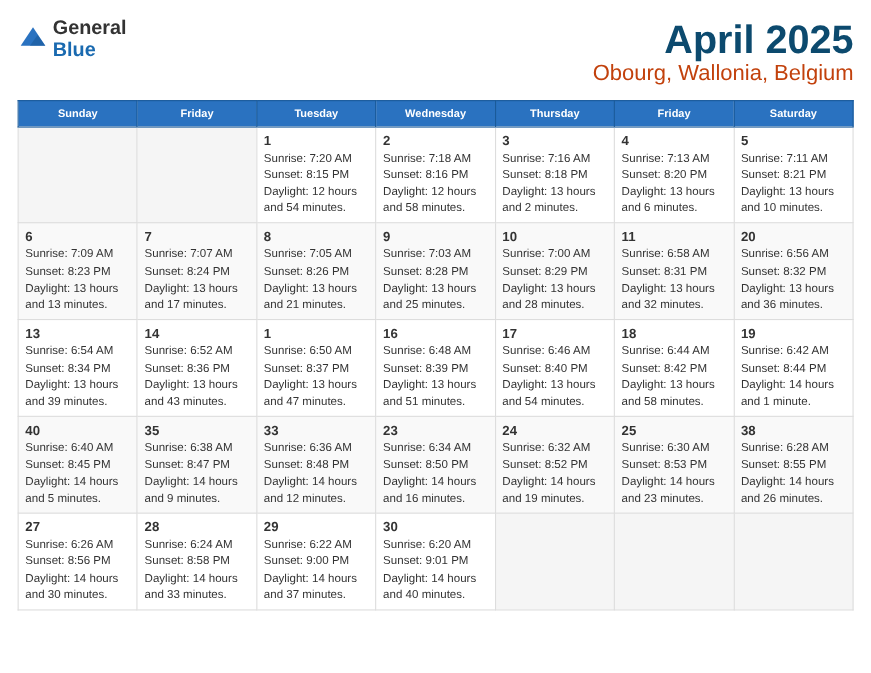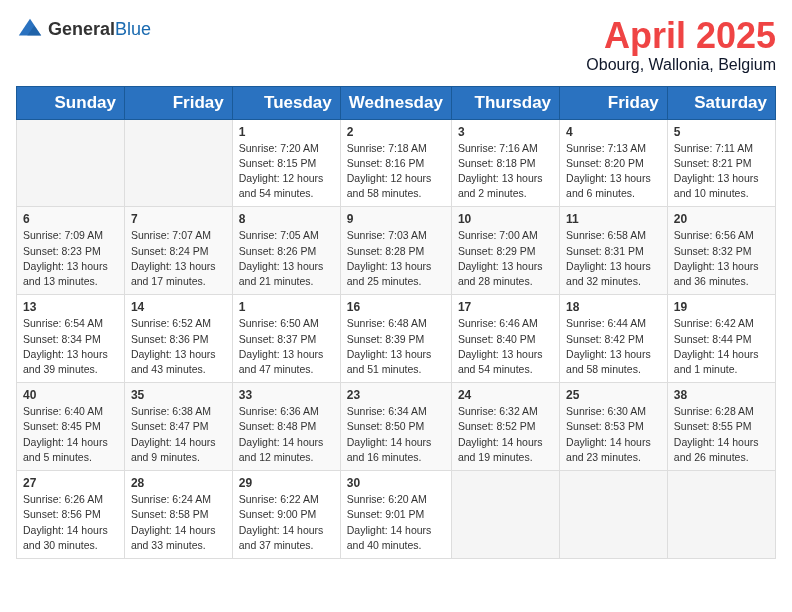--- a/index.html
+++ b/index.html
@@ -16,62 +16,62 @@
       align-items: flex-start;
       margin-bottom: 12px;
     }
     .logo {
       display: flex;
       align-items: center;
       gap: 4px;
     }
     .logo-text {
       display: flex;
-      flex-direction: row;
+      flex-direction: column;
       line-height: 1.1;
     }
     .logo-general {
       font-size: 18px;
       font-weight: bold;
       color: #333;
     }
     .logo-blue {
       font-size: 18px;
-      font-weight: normal;
+      font-weight: bold;
       color: #1a6ab0;
     }
     .logo-icon {
       width: 28px;
       height: 28px;
     }
     .title-area {
       text-align: right;
     }
     .main-title {
       font-size: 36px;
       font-weight: bold;
-      color: #ef4444;
+      color: #0c4a6e;
       line-height: 1.1;
     }
     .subtitle {
-      font-size: 16px;
-      color: #0f172a;
+      font-size: 20px;
+      color: #c2410c;
     }
     .calendar {
       width: 100%;
       border-collapse: collapse;
       border: 1px solid #ccc;
     }
     .calendar th {
       background-color: #2a72c0;
       color: #fff;
-      font-size: 17px;
+      font-size: 10px;
       font-weight: bold;
       padding: 6px 8px;
-      text-align: right;
+      text-align: center;
       border: 1px solid #1a5a99;
     }
     .calendar td {
       vertical-align: top;
       padding: 5px 6px;
       border: 1px solid #ddd;
       width: calc(100% / 7);
       min-height: 80px;
       background: #fff;
       font-size: 10.5px;

